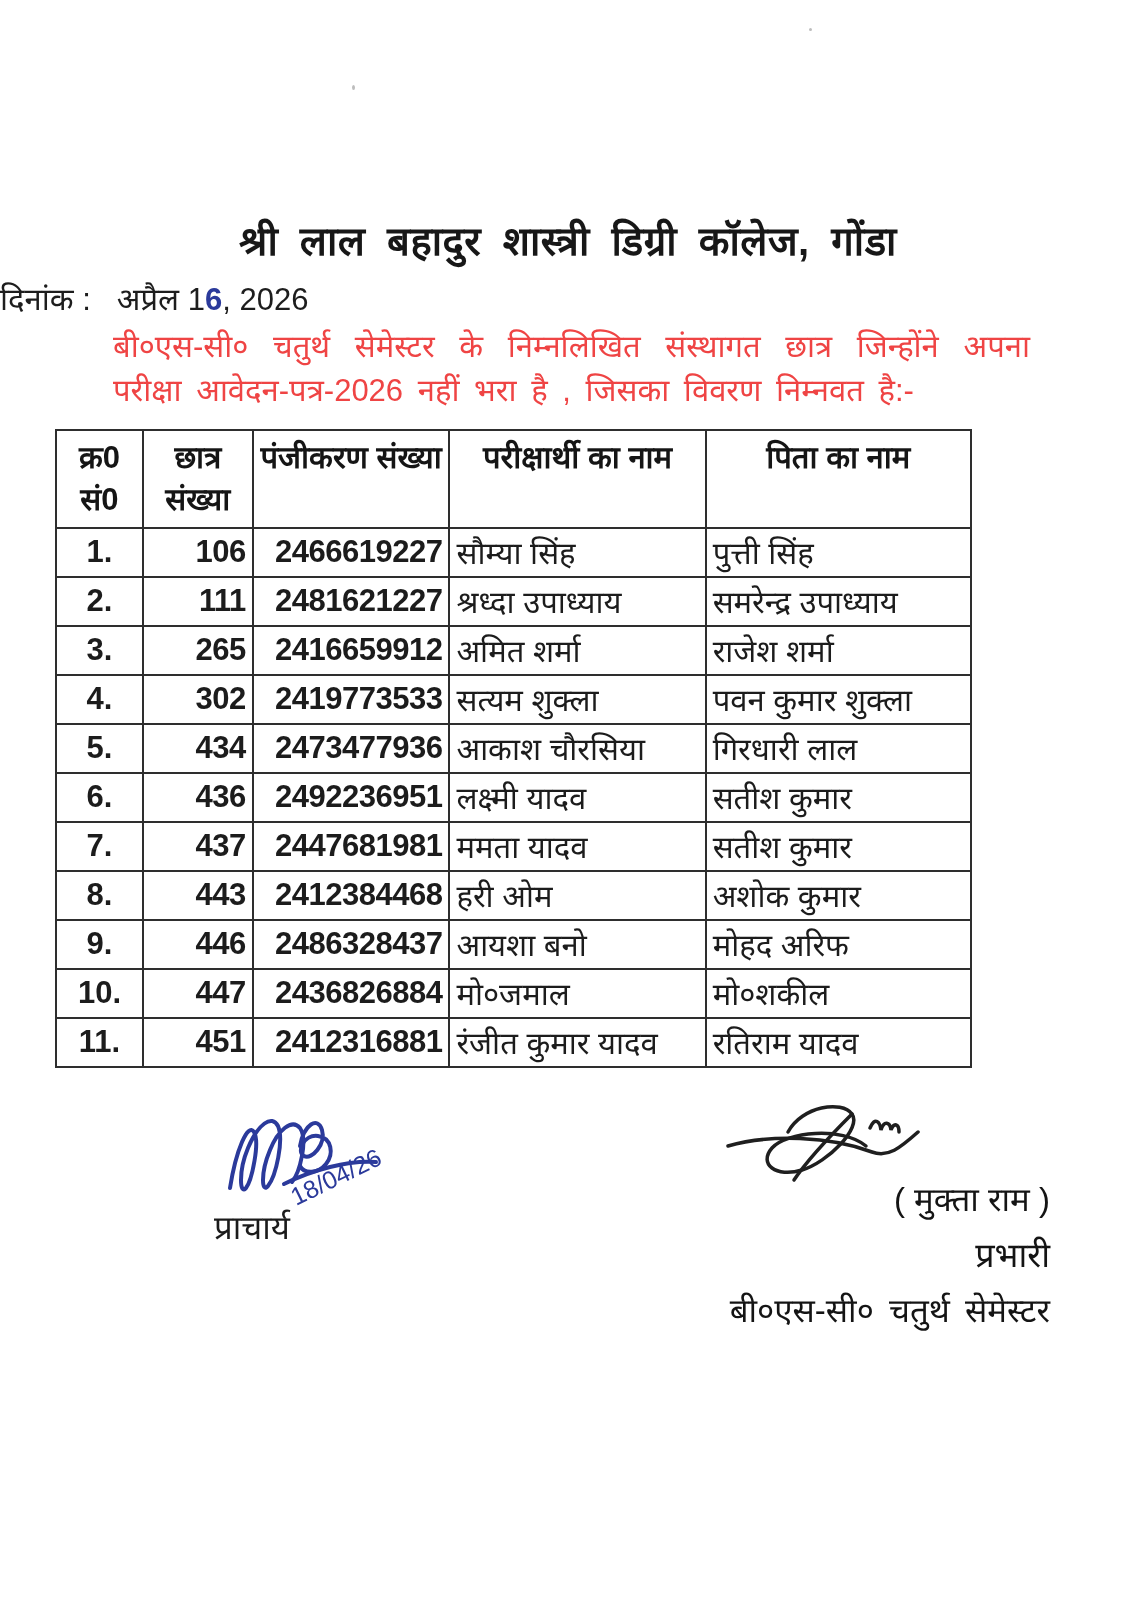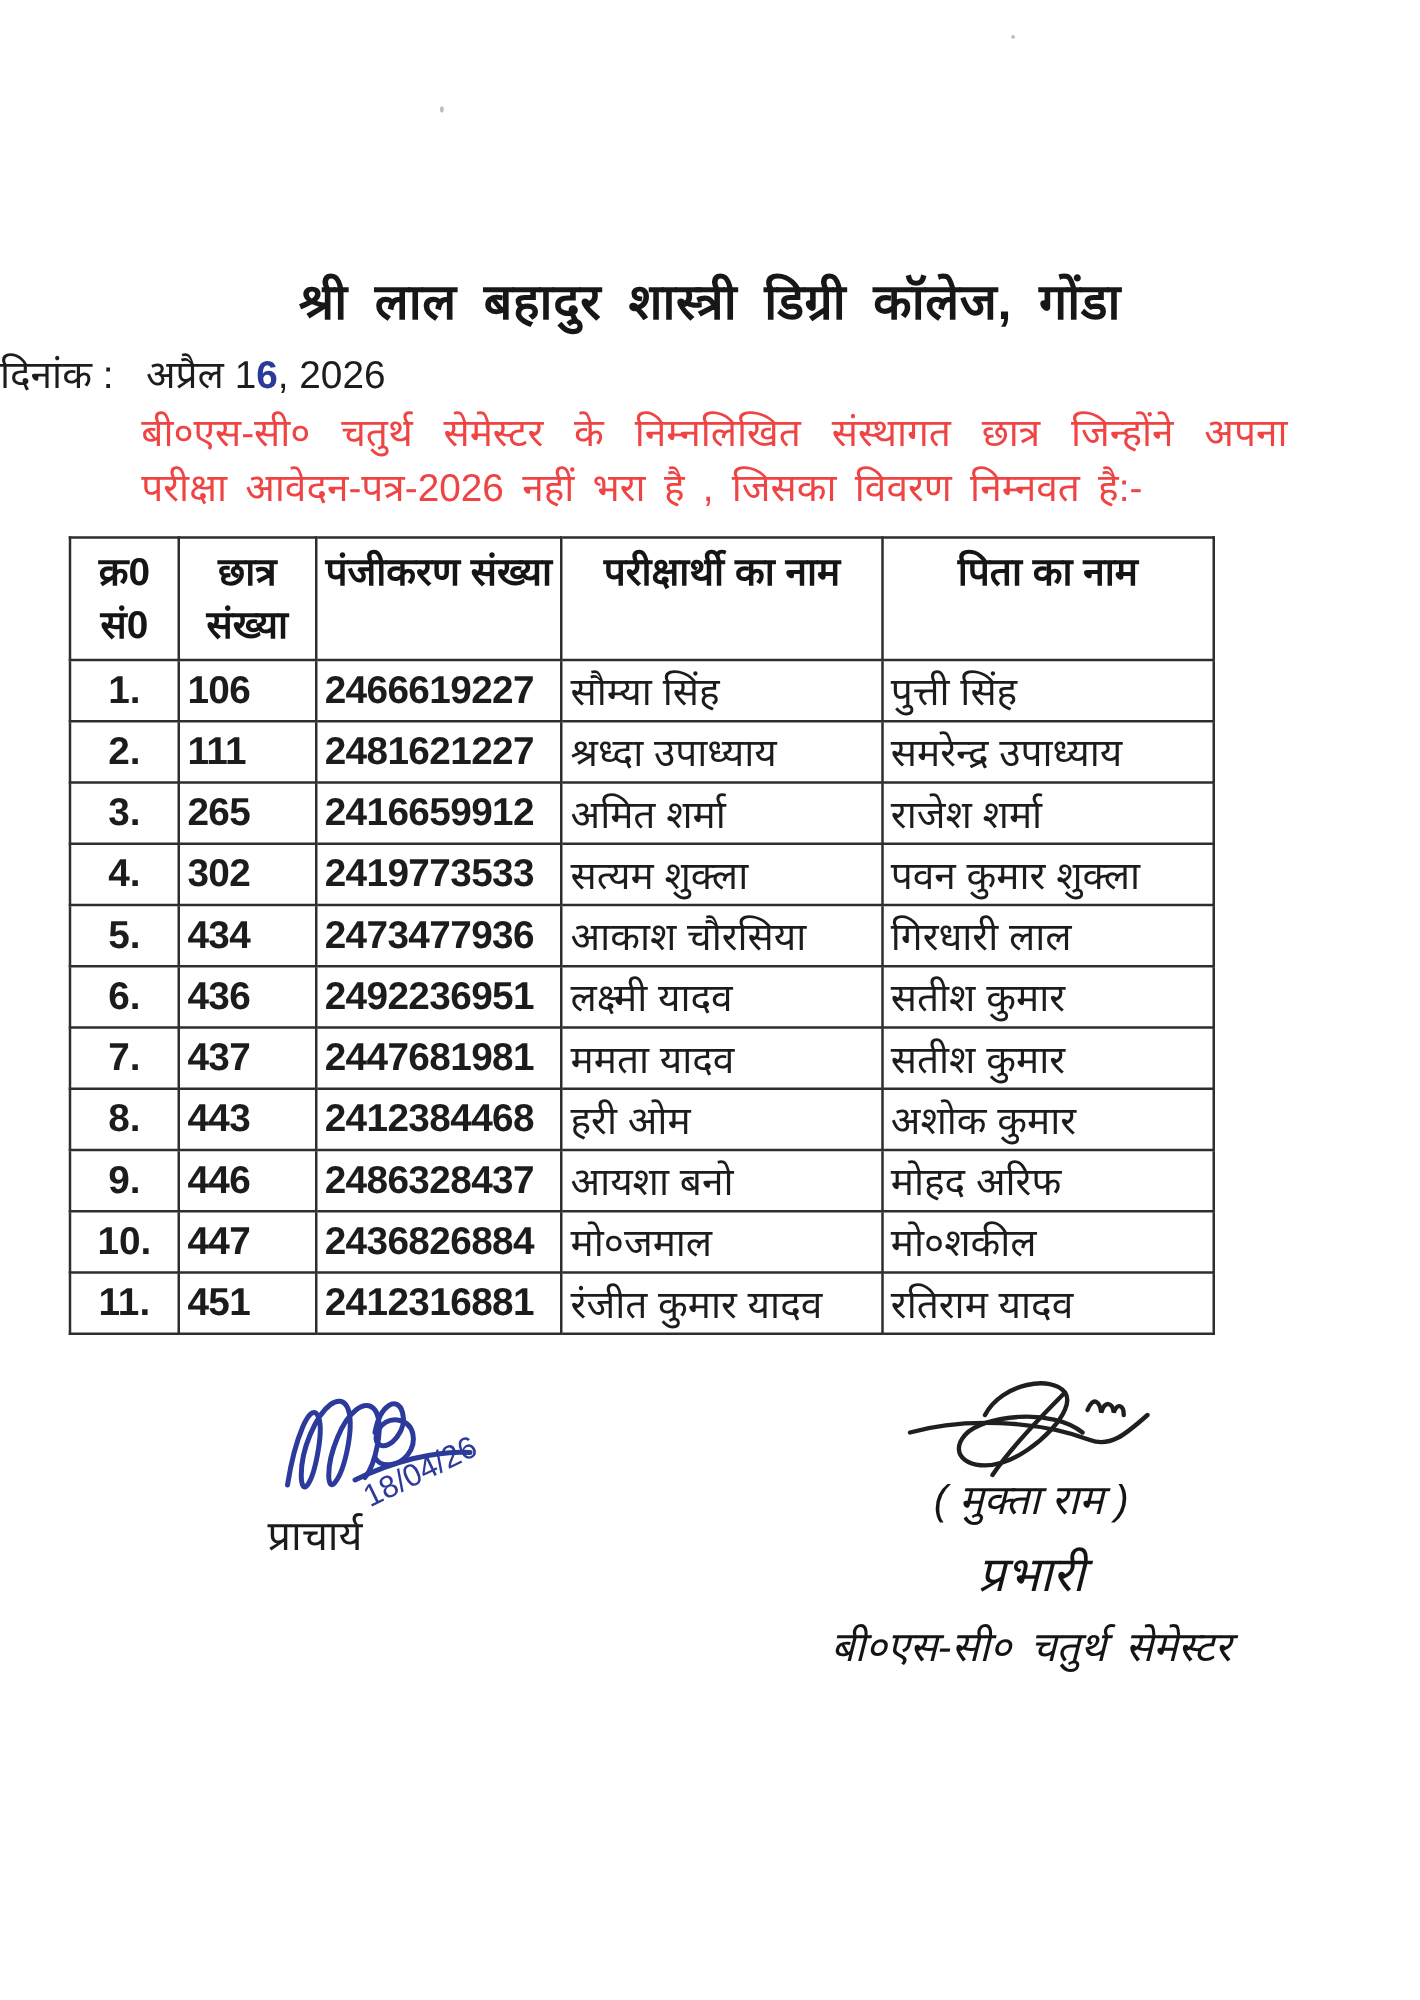--- a/index.html
+++ b/index.html
@@ -33,29 +33,29 @@
     border:2.5px solid #2e2e2e;padding:2px 6px;overflow:hidden;
   }
   table.students th{
     font-weight:700;text-align:center;vertical-align:top;
     padding-top:6px;padding-bottom:6px;line-height:1.35;color:#151515;
   }
   table.students td{height:43px;vertical-align:middle;}
   col.c-sn{width:9.5%;} col.c-stu{width:12%;} col.c-reg{width:21.5%;}
   col.c-name{width:28%;} col.c-father{width:29%;}
   td.sn{font-weight:700;text-align:center;}
-  td.num{text-align:left;font-weight:700;letter-spacing:-0.5px;}
+  td.num{text-align:right;font-weight:700;letter-spacing:-0.5px;}
   td.txt{text-align:left;padding-left:10px;}
   .footer{position:relative;margin-top:20px;height:300px;}
   .sig-left{position:absolute;left:200px;top:0;}
   .sig-left .label{font-size:33px;margin-top:-18px;margin-left:14px;color:#1b1b1b;}
-  .sig-right{position:absolute;left:600px;top:0;width:450px;text-align:center;font-style:italic;}
+  .sig-right{position:absolute;left:600px;top:0;width:450px;text-align:right;}
   .sig-right svg{display:block;margin:0 auto -16px auto;}
   .sig-right .name{font-size:33px;color:#141414;}
-  .sig-right .designation{font-size:39px;margin-top:10px;color:#141414;}
+  .sig-right .designation{font-size:34px;margin-top:10px;color:#141414;}
   .sig-right .course{font-size:33px;margin-top:10px;word-spacing:6px;color:#141414;}
   .speck{position:absolute;background:#bdbdbd;border-radius:50%;}
 </style>
 </head>
 <body>
 
 <div class="page">
 
   <div class="college-title">श्री लाल बहादुर शास्त्री डिग्री कॉलेज, गोंडा</div>
 

